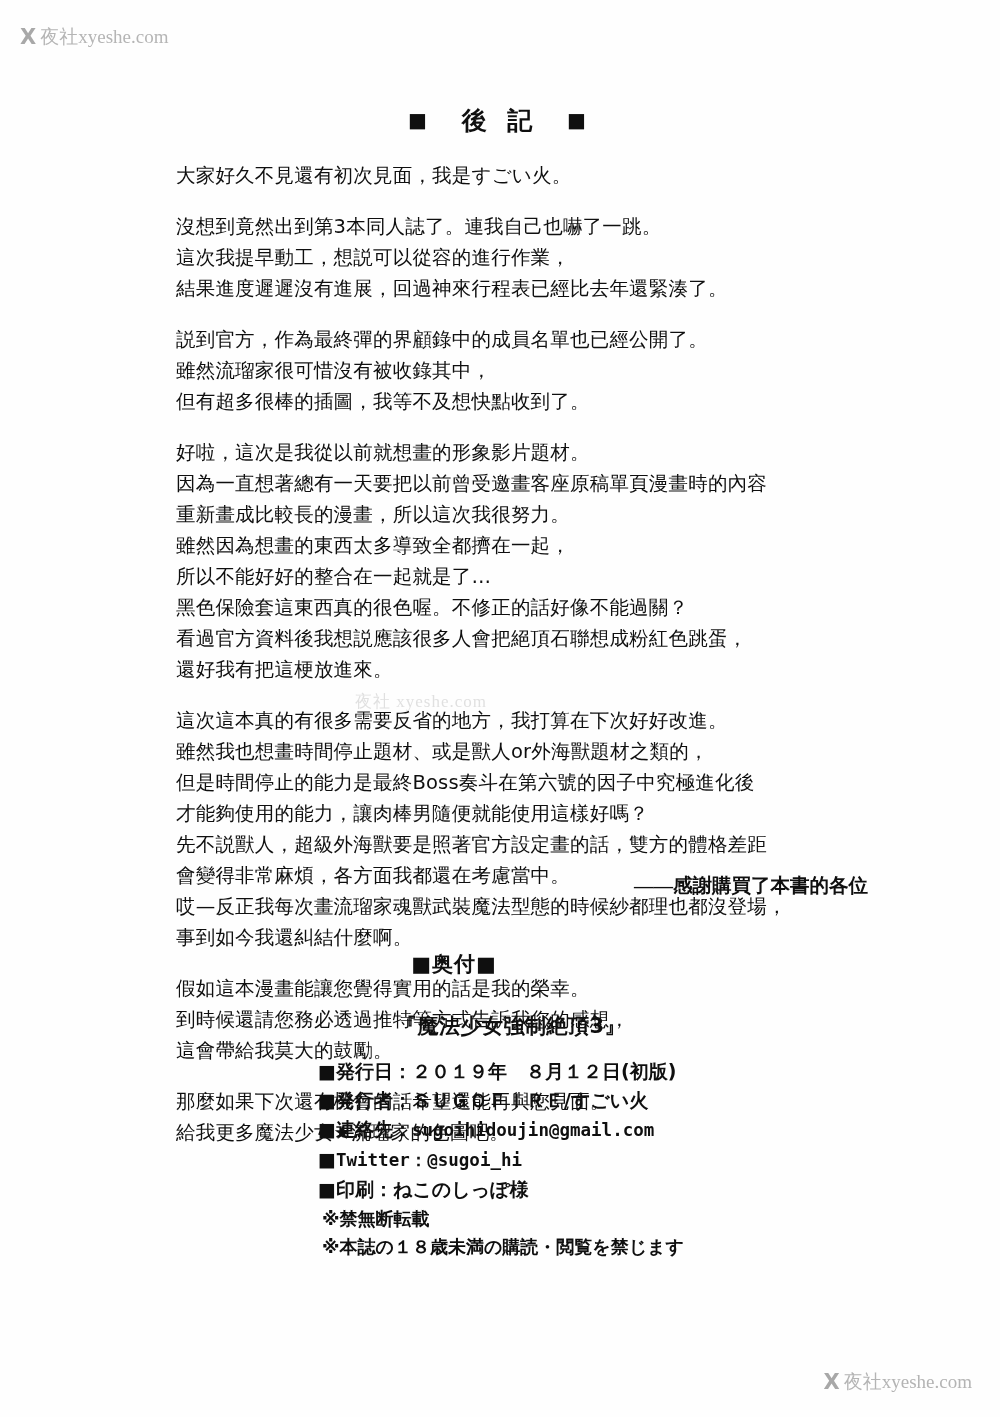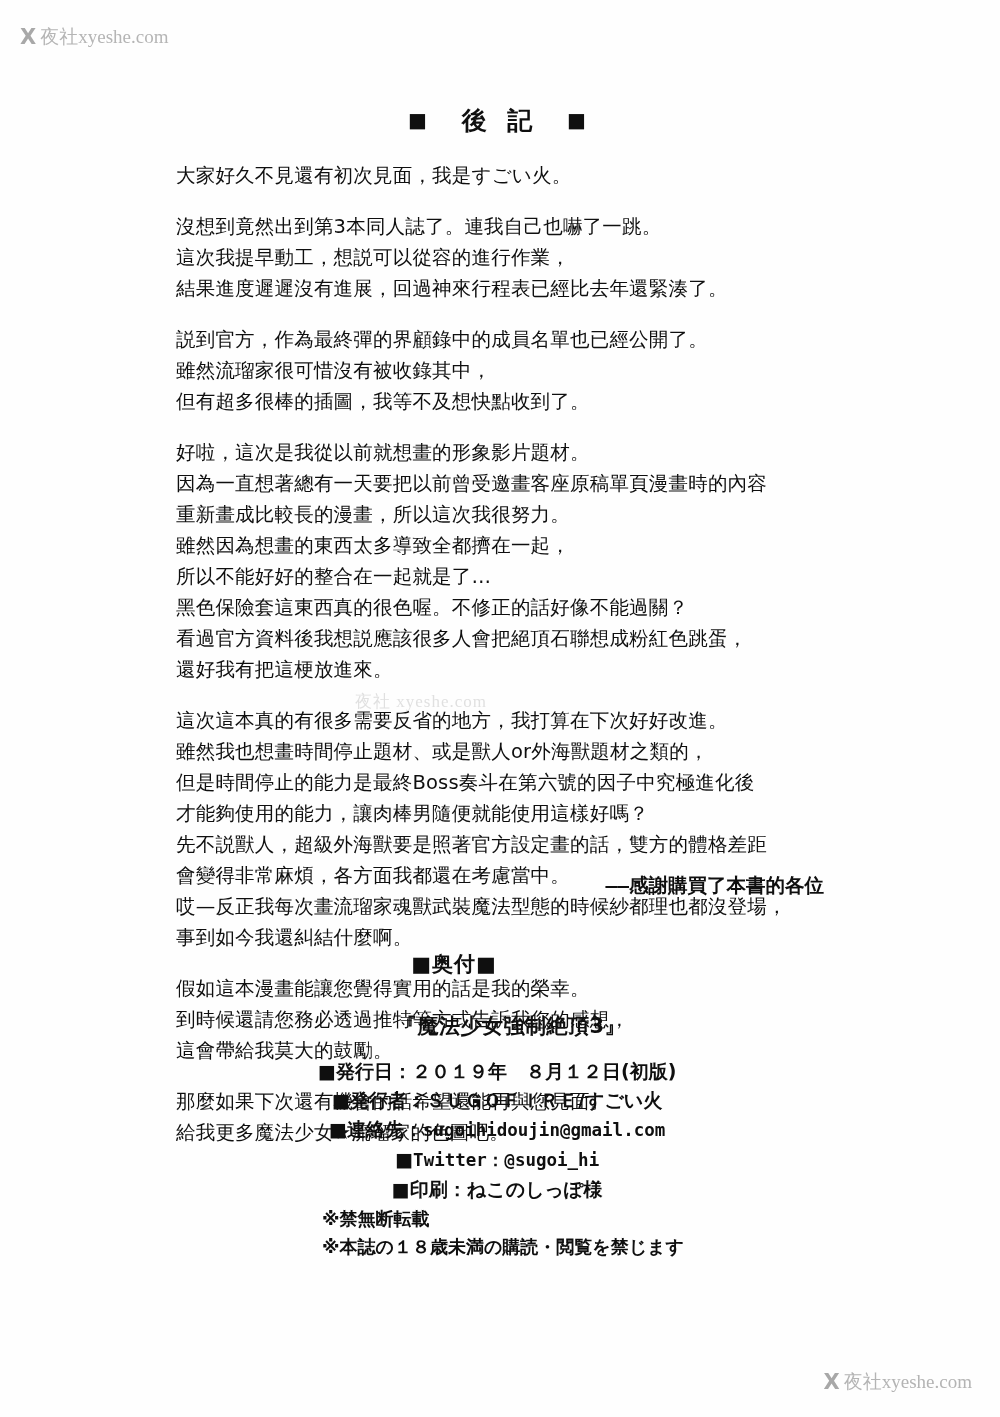--- a/index.html
+++ b/index.html
@@ -80,21 +80,22 @@
   .line { white-space: nowrap; }
 
   .signoff {
     position: absolute;
     top: 872px;
     left: 0;
     width: 824px;
     text-align: right;
     font-size: 19.5px;
     font-weight: bold;
-    font-family: Liberation Mono, monospace;
+    font-family: Liberation Serif, serif;
+    padding-left: 44px;
   }
 
   
   .colophon-title {
     position: absolute;
     top: 950px;
     left: 0;
     width: 908px;
     text-align: center;
     font-size: 21px;
@@ -112,21 +113,20 @@
     letter-spacing: 0.5px;
     padding-left: 11px;
   }
   .credits {
     position: absolute;
     top: 1057px;
     left: 318px;
     font-size: 19px;
     line-height: 29px;
     font-weight: bold;
-    text-align: center;
   }
   .credits .row { white-space: nowrap; }
   .mono { font-family: "DejaVu Sans Mono", "Liberation Mono", monospace; font-size: 17.5px; }
   .notices {
     position: absolute;
     top: 1205px;
     left: 322px;
     font-size: 18px;
     line-height: 28px;
     font-weight: bold;

